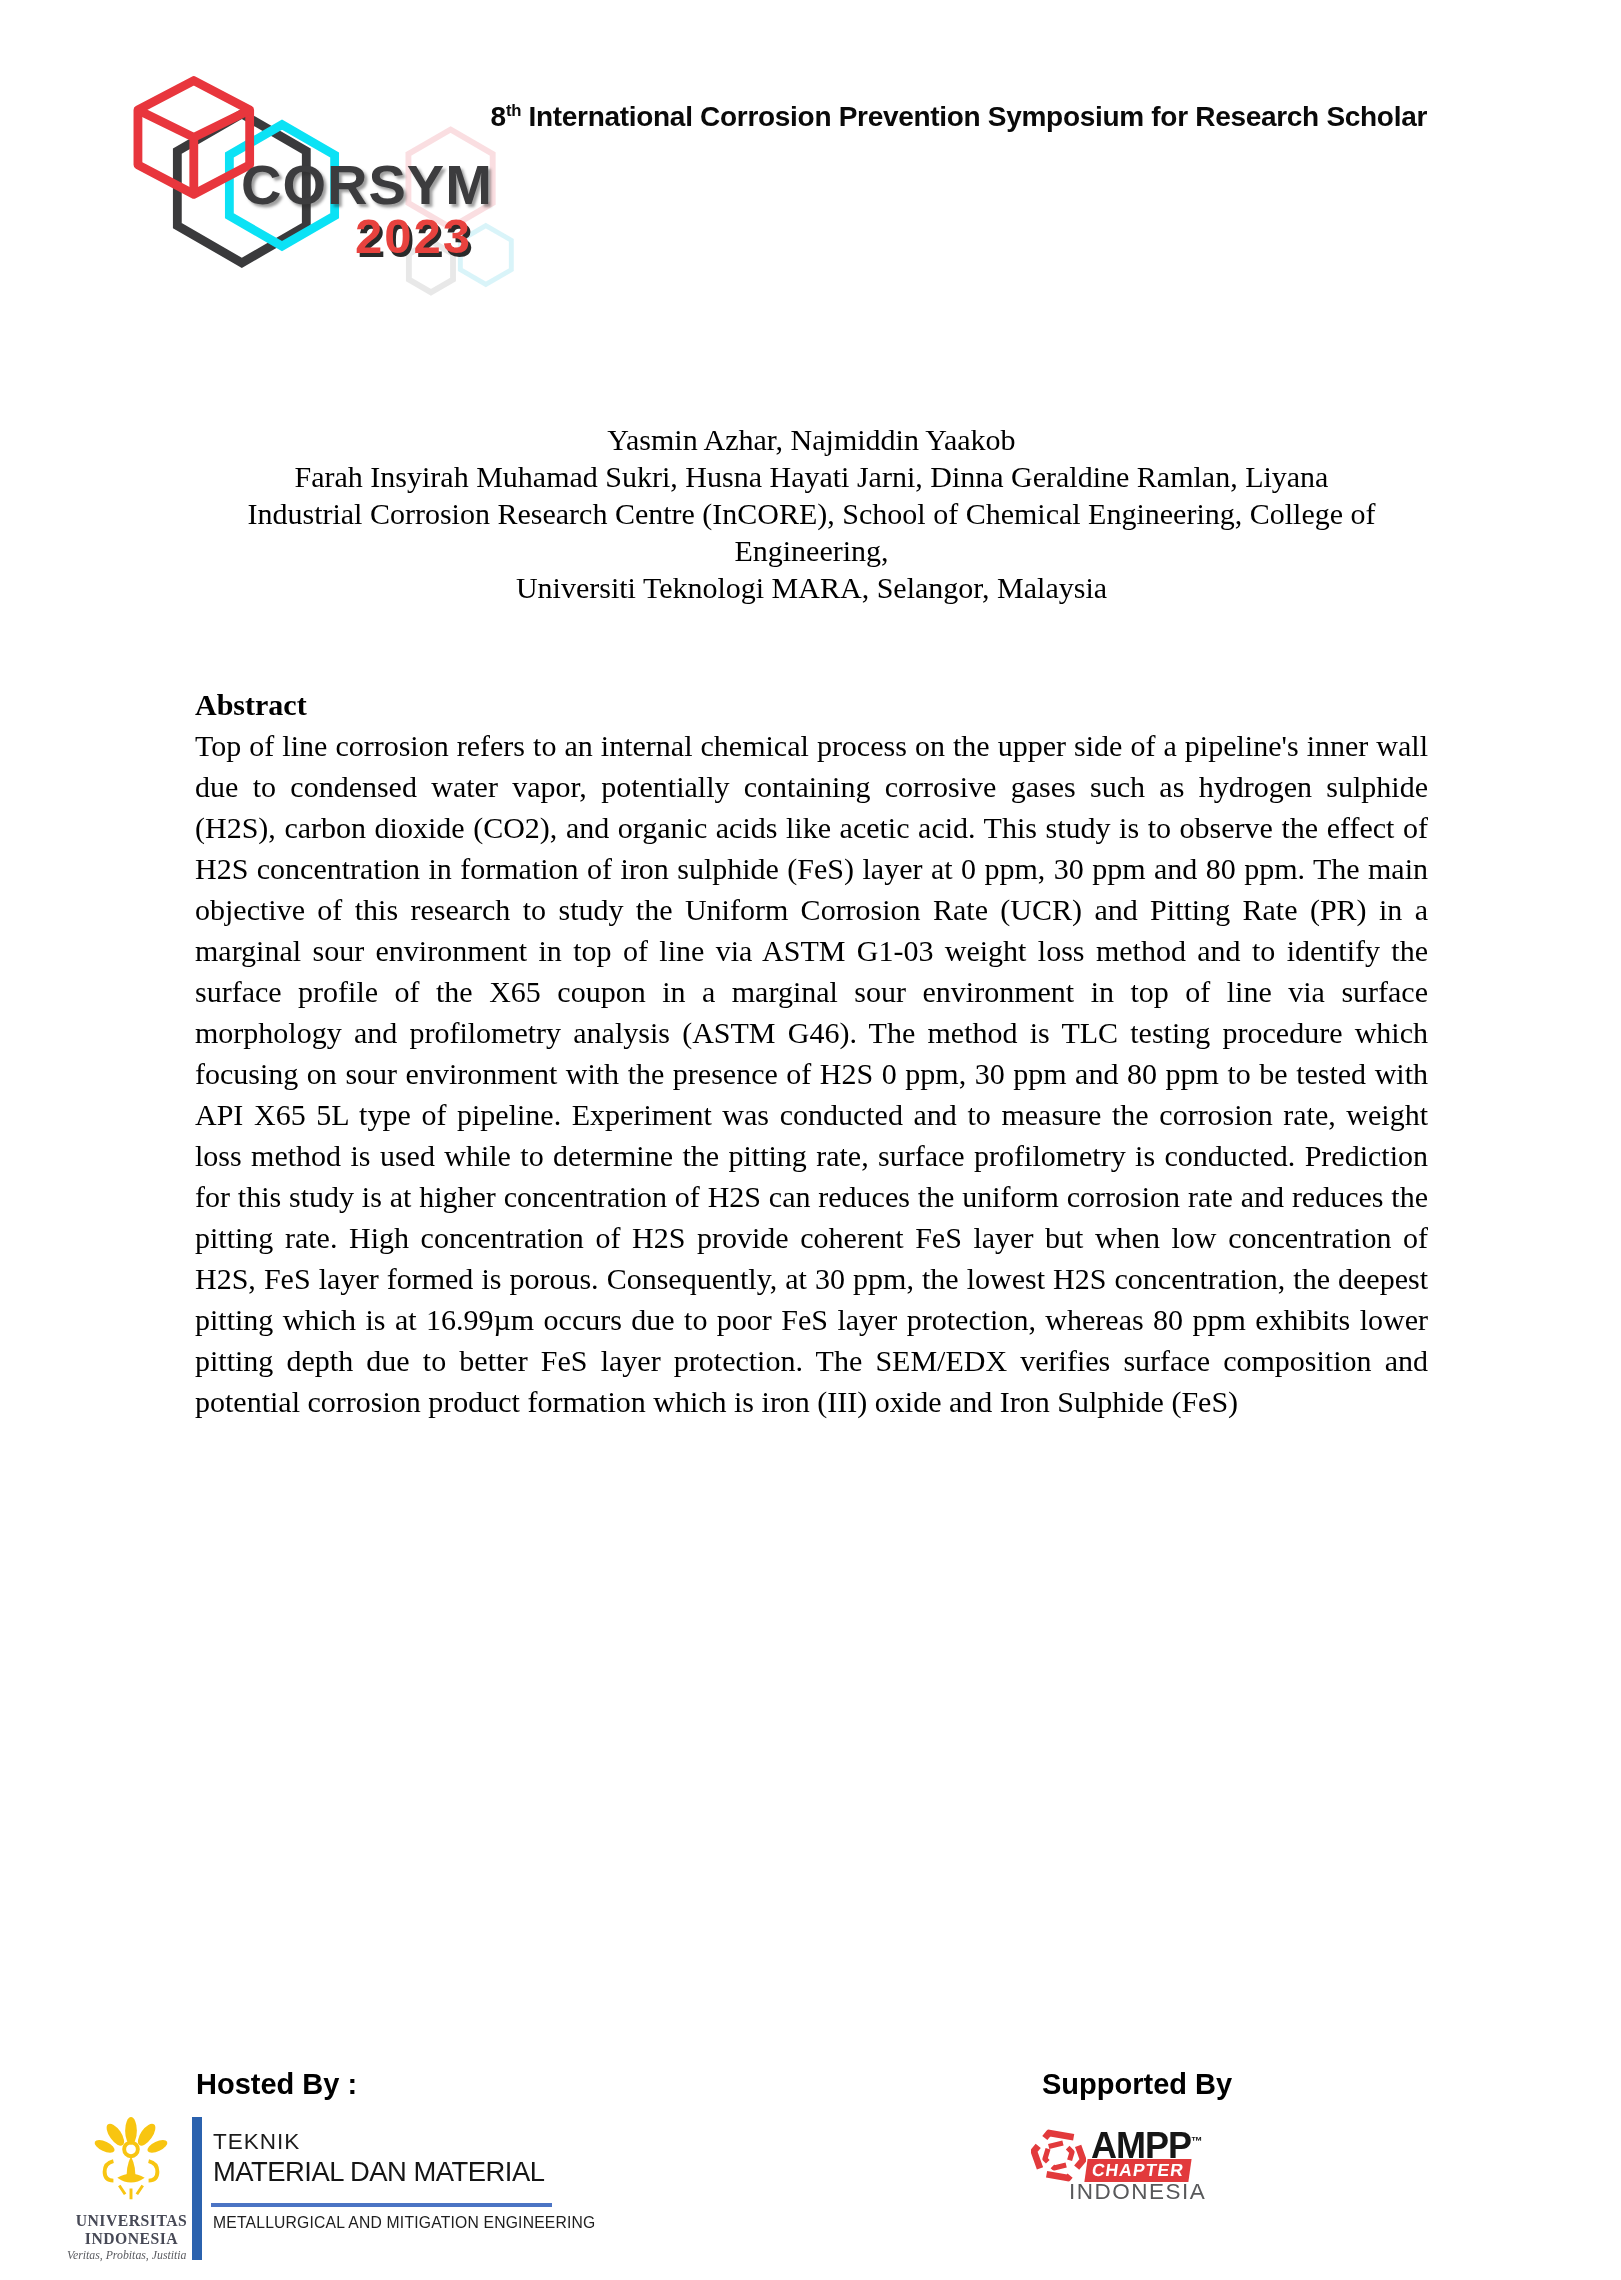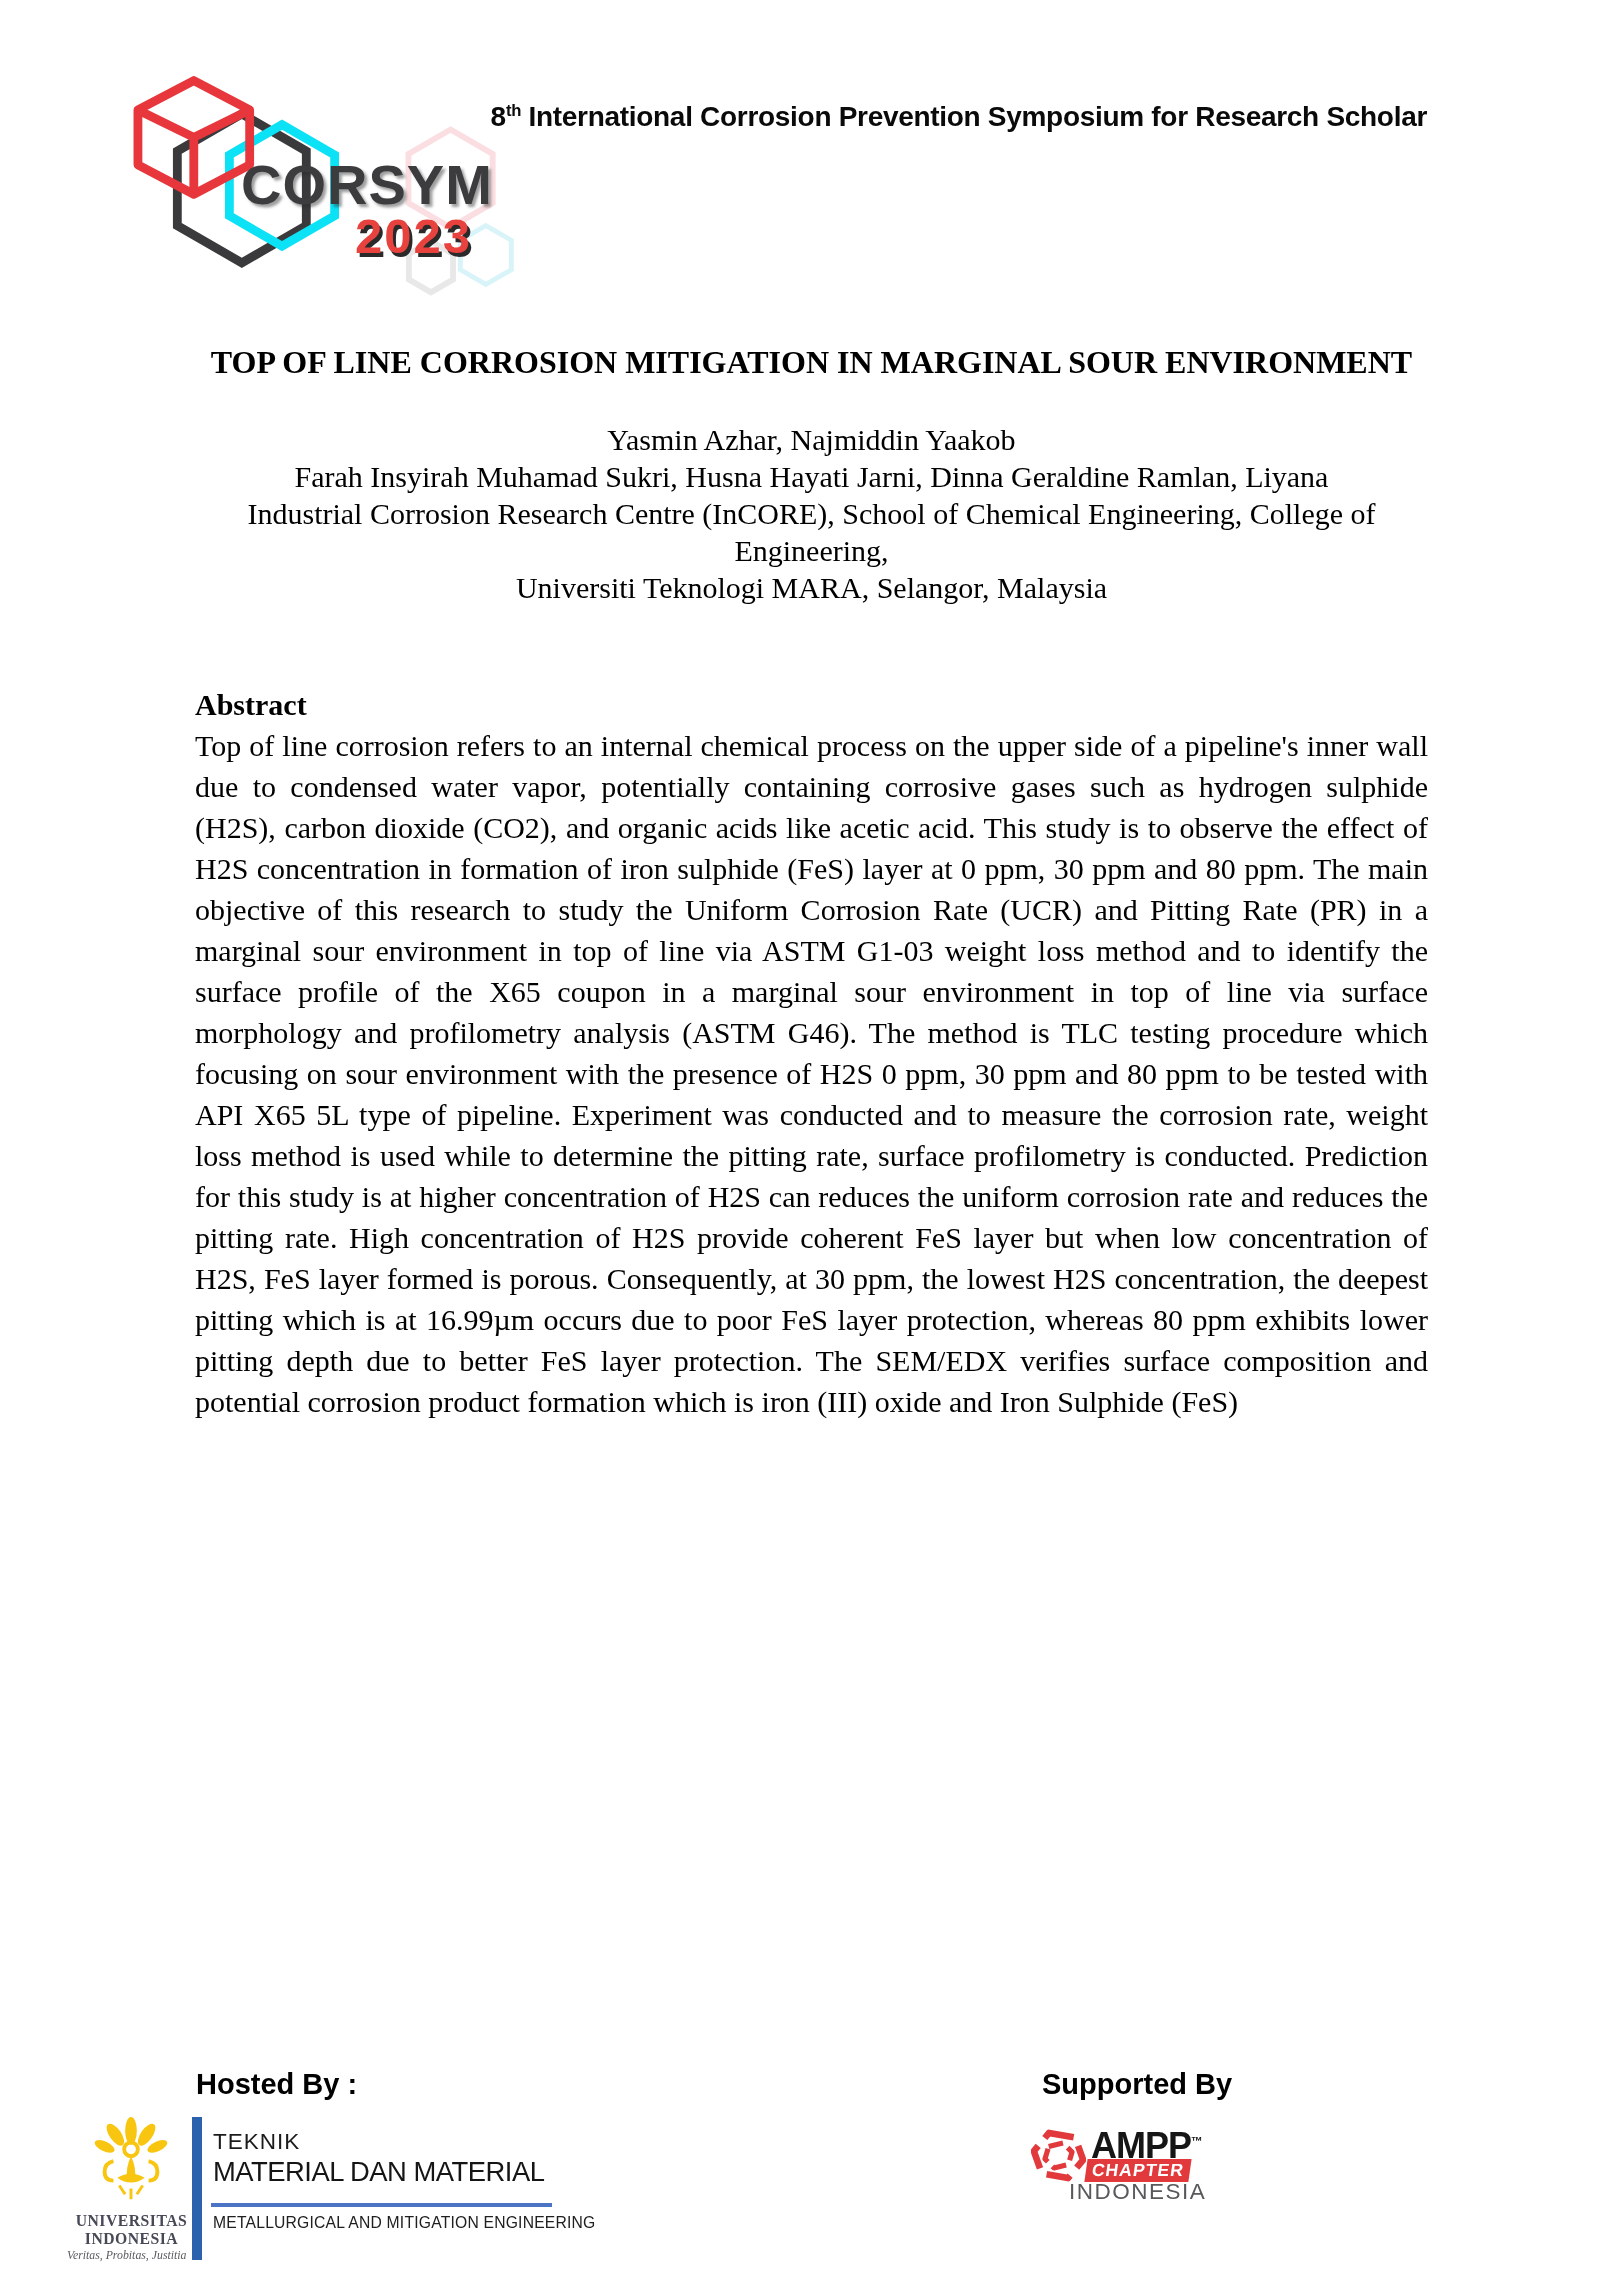--- a/index.html
+++ b/index.html
@@ -109,21 +109,20 @@
         <polygon points="110,32 167,62 167,118 110,148 53,118 53,62"></polygon>
         <path d="M110,90 L53,62 M110,90 L167,62 M110,90 L110,148"></path>
       </g>
     </svg>
     <div class="brand-word">CORSYM</div>
     <div class="brand-year">2023</div>
   </div>
 
   <div class="symposium"><span>8</span><sup>th</sup><span> International Corrosion Prevention Symposium for Research Scholar</span></div>
 
-  <h1 class="paper-title">TOP OF LINE CORROSION MITIGATION IN MARGINAL SOUR ENVIRONMENT</h1>
 
   <div class="byline">
     <div>Yasmin Azhar, Najmiddin Yaakob</div>
     <div>Farah Insyirah Muhamad Sukri, Husna Hayati Jarni, Dinna Geraldine Ramlan, Liyana</div>
     <div>Industrial Corrosion Research Centre (InCORE), School of Chemical Engineering, College of</div>
     <div>Engineering,</div>
     <div>Universiti Teknologi MARA, Selangor, Malaysia</div>
   </div>
 
   <section class="abstract">

